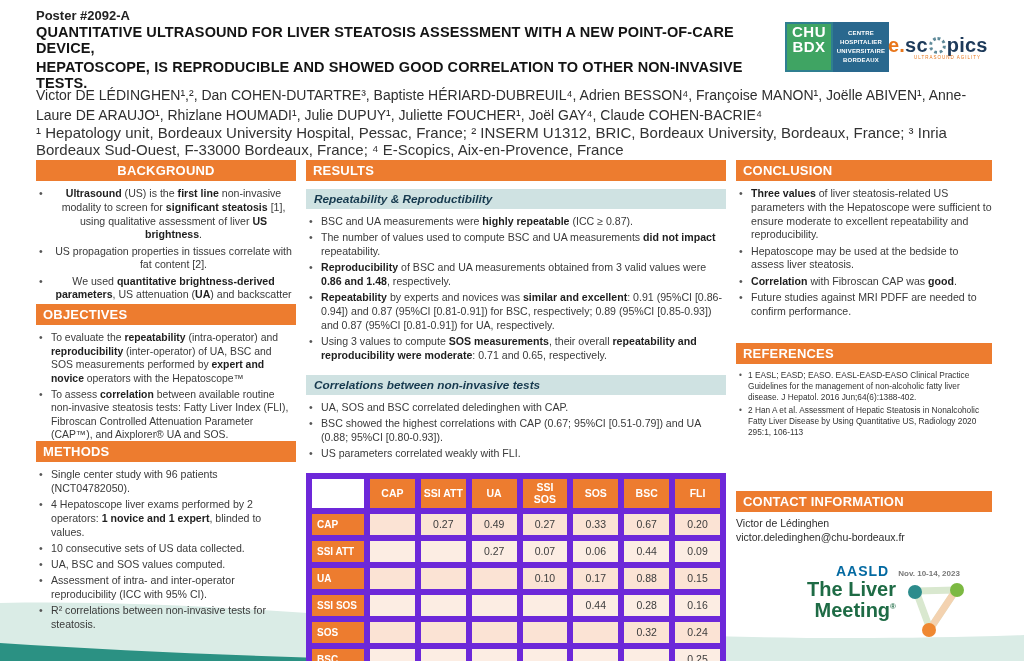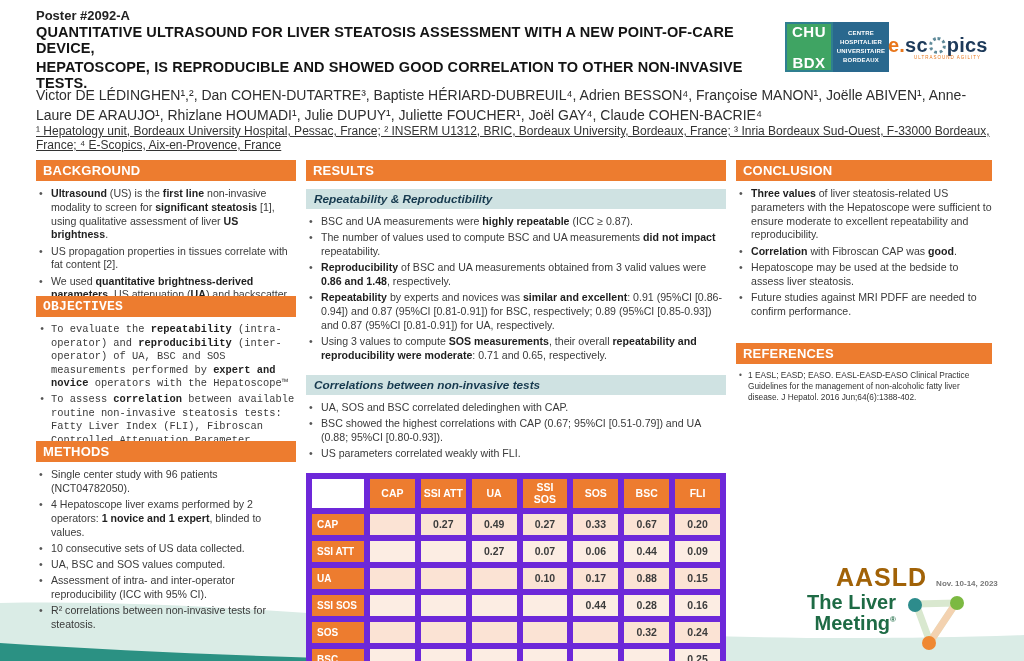--- a/index.html
+++ b/index.html
@@ -5,26 +5,26 @@
   html,body{margin:0;padding:0;background:#e9e9e9;}
   .poster{position:relative;width:1024px;height:661px;background:#ffffff;overflow:hidden;
           font-family:"Liberation Sans","DejaVu Sans",sans-serif;color:#3a3a3a;}
 
   
   .poster-num{position:absolute;left:36px;top:8px;font-size:13px;color:#222;font-weight:bold;}
   .title-line{position:absolute;left:36px;width:760px;font-size:14.5px;font-weight:bold;color:#141414;letter-spacing:.1px;}
   .title-1{top:24px;}
   .title-2{top:59px;}
   .authors{position:absolute;left:36px;top:85px;width:956px;font-size:14px;color:#2e2e2e;line-height:1.45;}
-  .affiliations{position:absolute;left:36px;top:124px;width:956px;font-size:12px;color:#333;text-decoration:underline;}
+  .affiliations{position:absolute;left:36px;top:124px;width:956px;font-size:15px;color:#333;}
 
   
   .chu-logo{position:absolute;left:785px;top:22px;display:flex;}
   .chu-green{width:48px;height:50px;background:#3fa463;border:2px solid #2f7f90;box-sizing:border-box;
-             display:flex;flex-direction:column;align-items:center;justify-content:space-between;color:#fff;
+             display:flex;flex-direction:column;align-items:center;justify-content:flex-start;color:#fff;
              font-weight:bold;font-size:15px;line-height:1.0;letter-spacing:.5px;}
   .chu-blue{width:56px;height:50px;background:#29688e;display:flex;flex-direction:column;align-items:center;justify-content:center;
             color:#fff;font-weight:bold;font-size:6px;line-height:1.5;letter-spacing:.2px;}
   .escopics{position:absolute;left:888px;top:34px;width:110px;}
   .esc-word{font-size:20px;font-weight:bold;letter-spacing:.2px;color:#1d3a5a;display:flex;align-items:center;}
   .esc-e{color:#e8761b;}
   .esc-o{display:inline-block;width:11px;height:11px;border:3px dotted #5f8a99;border-radius:50%;margin:0 1px;}
   .esc-tag{font-size:4.5px;color:#e8761b;letter-spacing:1px;margin-top:-2px;margin-left:26px;}
 
   
@@ -47,33 +47,33 @@
            padding:3px 8px;margin-top:8px;}
 
   
   table.corr{border-collapse:collapse;width:100%;margin-top:12px;font-size:10.5px;table-layout:fixed;}
   table.corr th,table.corr td{border:6px solid #6d28d9;padding:2.5px 2px;text-align:center;height:16px;}
   table.corr thead th{background:#ed7c2f;color:#fff;font-weight:bold;}
   table.corr thead th.corner{background:#ffffff;}
   table.corr tbody th{background:#ed7c2f;color:#fff;font-weight:bold;text-align:left;padding-left:5px;font-size:10px;}
   table.corr tbody tr:nth-child(odd) td{background:#fbe3d4;}
   table.corr tbody tr:nth-child(even) td{background:#fcede3;}
-  table.corr td{font-weight:bold;color:#3c3c3c;}
+  table.corr td{font-weight:normal;color:#3c3c3c;}
   table.corr col.lbl{width:58px;}
 
   
   .contact-line{font-size:10.5px;margin-top:5px;color:#2e2e2e;}
 
   
   .waves{position:absolute;left:0;bottom:0;width:1024px;height:130px;pointer-events:none;}
 
   
   .footer-logo{position:absolute;left:800px;top:563px;width:215px;}
   .fl-row1{display:flex;align-items:baseline;margin-left:36px;}
-  .fl-aasld{font-size:25px;font-weight:bold;color:#a16207;letter-spacing:1px;}
+  .fl-aasld{font-size:14px;font-weight:bold;color:#0369a1;letter-spacing:1px;}
   .fl-dates{font-size:8px;color:#777;margin-left:9px;font-weight:bold;}
   .fl-row2{display:flex;align-items:flex-start;margin-top:0px;}
   .fl-tlm{width:96px;text-align:right;font-size:20px;font-weight:bold;color:#1e6b45;line-height:1.05;}
   .fl-tlm .reg{font-size:8px;vertical-align:super;}
   .fl-tri{margin-left:10px;margin-top:2px;}
 </style>
 </head>
 <body>
 
 <div class="poster">
@@ -106,29 +106,29 @@
     <div class="esc-word">
       <span class="esc-e">e.</span>
         <span>sc</span>
         <span class="esc-o"></span>
         <span>pics</span>
     </div>
     <div class="esc-tag">ULTRASOUND AGILITY</div>
   </div>
 
   <div class="col col-left">
-    <div class="sec-abs" style="top:0;">
+    <div class="sec-abs" style="top:0;text-align:center;">
       <div class="sec-header">BACKGROUND</div>
       <ul class="bullets">
           <li><b>Ultrasound</b> (US) is the <b>first line</b> non-invasive modality to screen for <b>significant steatosis</b> [1], using qualitative assessment of liver <b>US brightness</b>.</li>
           <li>US propagation properties in tissues correlate with fat content [2].</li>
           <li>We used <b>quantitative brightness-derived parameters</b>, US attenuation (<b>UA</b>) and backscatter coefficient (<b>BSC</b>), as well as speed of sound (<b>SOS</b>).</li>
         </ul>
     </div>
-    <div class="sec-abs" style="top:136px;font-family:Liberation Mono, monospace;">
+    <div class="sec-abs" style="top:144px;">
       <div class="sec-header">OBJECTIVES</div>
       <ul class="bullets" style="font-size:10.4px;">
           <li>To evaluate the <b>repeatability</b> (intra-operator) and <b>reproducibility</b> (inter-operator) of UA, BSC and SOS measurements performed by <b>expert and novice</b> operators with the Hepatoscope™</li>
           <li>To assess <b>correlation</b> between available routine non-invasive steatosis tests: Fatty Liver Index (FLI), Fibroscan Controlled Attenuation Parameter (CAP™), and Aixplorer® UA and SOS.</li>
         </ul>
     </div>
     <div class="sec-abs" style="top:281px;">
       <div class="sec-header">METHODS</div>
       <ul class="bullets">
           <li>Single center study with 96 patients (NCT04782050).</li>
@@ -243,30 +243,36 @@
           </tr>
         </tbody>
     </table>
   </div>
 
   <div class="col col-right">
     <div class="sec-abs" style="top:0;">
       <div class="sec-header">CONCLUSION</div>
       <ul class="bullets">
           <li><b>Three values</b> of liver steatosis-related US parameters with the Hepatoscope were sufficient to ensure moderate to excellent repeatability and reproducibility.</li>
+          <li>Hepatoscope may be used at the bedside to assess liver steatosis.</li>
           <li><b>Correlation</b> with Fibroscan CAP was <b>good</b>.</li>
-          <li>Hepatoscope may be used at the bedside to assess liver steatosis.</li>
           <li>Future studies against MRI PDFF are needed to confirm performance.</li>
         </ul>
     </div>
     <div class="sec-abs" style="top:183px;">
       <div class="sec-header">REFERENCES</div>
       <ul class="bullets refs">
           <li>1 EASL; EASD; EASO. EASL-EASD-EASO Clinical Practice Guidelines for the management of non-alcoholic fatty liver disease. J Hepatol. 2016 Jun;64(6):1388-402.</li>
-        </ul>
+          <li>2 Han A et al. Assessment of Hepatic Steatosis in Nonalcoholic Fatty Liver Disease by Using Quantitative US, Radiology 2020 295:1, 106-113</li>
+        </ul>
+    </div>
+    <div class="sec-abs" style="top:331px;">
+      <div class="sec-header">CONTACT INFORMATION</div>
+      <div class="contact-line">Victor de Lédinghen</div>
+      <div class="contact-line" style="margin-top:2px;">victor.deledinghen@chu-bordeaux.fr</div>
     </div>
   </div>
 
   <div class="footer-logo">
     <div class="fl-row1">
       <span class="fl-aasld">AASLD</span>
       <span class="fl-dates">Nov. 10-14, 2023</span>
     </div>
     <div class="fl-row2">
       <div class="fl-tlm">

